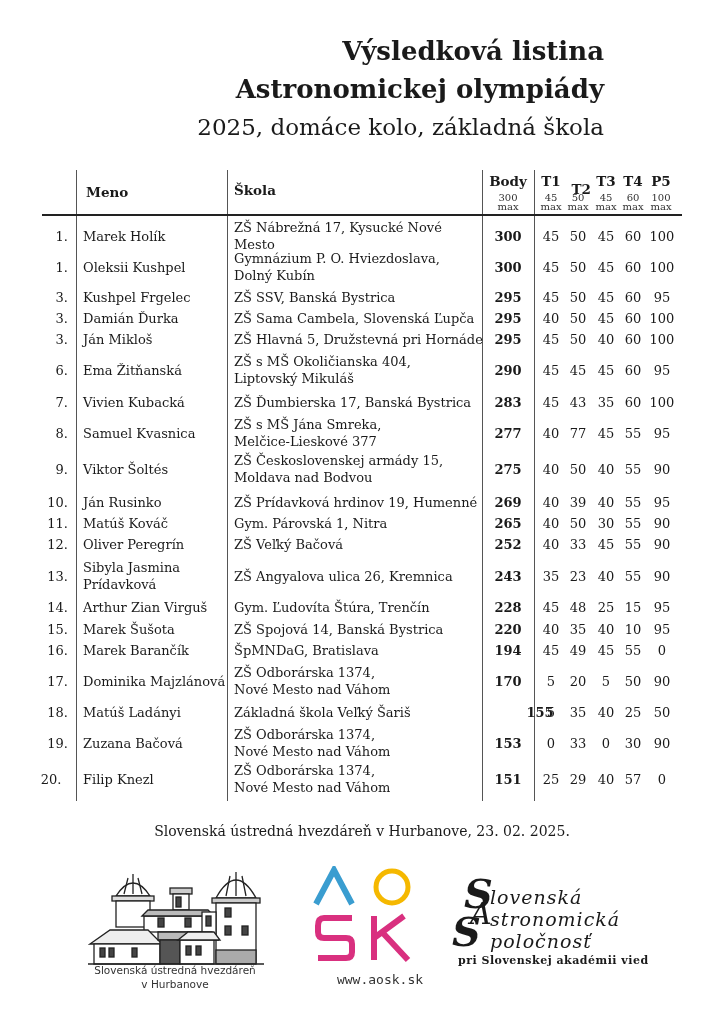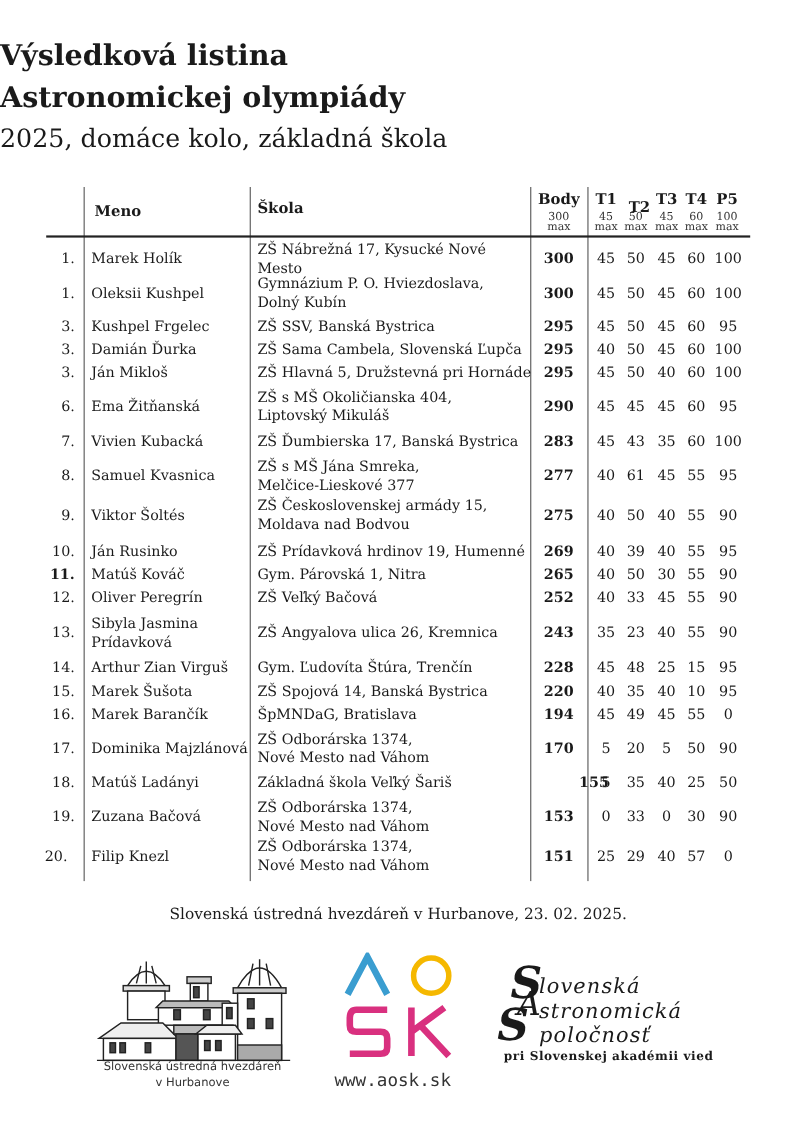--- a/index.html
+++ b/index.html
@@ -1,18 +1,18 @@
 <!DOCTYPE html>
 <html><head>
 <meta charset="utf-8">
 <style>
   html, body { margin: 0; padding: 0; background: #ffffff; }
   body { width: 724px; height: 1024px; position: relative; overflow: hidden;
          font-family: "DejaVu Serif", "Liberation Serif", serif; color: #1a1a1a; }
-  .title { position: absolute; left: 0; width: 604px; text-align: left; }
+  .title { position: absolute; left: 0; width: 604px; text-align: right; }
   .t1 { top: 36px; font-size: 26px; font-weight: bold; }
   .t2 { top: 74px; font-size: 26px; font-weight: bold; }
   .t3 { top: 114px; font-size: 23px; font-weight: normal; }
 
   .vline { position: absolute; width: 1px; background: #555; }
   .hrule { position: absolute; left: 42px; width: 640px; height: 2px; background: #222; top: 214px; }
 
   .hdr { position: absolute; font-size: 13.5px; font-weight: bold; }
   .hdr-sub { position: absolute; font-size: 10px; line-height: 9px; text-align: center; color: #333; }
 
@@ -23,22 +23,22 @@
   .school { left: 234px; width: 250px; }
   .body-pts { left: 484px; width: 48px; text-align: center; font-weight: bold; }
   .sc { text-align: center; width: 26px; }
 
   .footer-note { position: absolute; top: 823px; left: 0; width: 724px; text-align: center; font-size: 14px; }
 
   .logo-sut { position: absolute; left: 88px; top: 866px; width: 176px; height: 120px; }
   .logo-sut-caption { position: absolute; left: 70px; top: 963px; width: 210px; text-align: center;
                       font-family: "DejaVu Sans", "Liberation Sans", sans-serif; font-size: 10.5px; line-height: 14px; color: #333; }
   .logo-aosk { position: absolute; left: 310px; top: 866px; width: 110px; height: 100px; }
-  .aosk-url { position: absolute; left: 282px; top: 972px; width: 150px; text-align: center;
-              font-family: "DejaVu Sans Mono", "Liberation Mono", monospace; font-size: 16px; color: #333; }
+  .aosk-url { position: absolute; left: 305px; top: 972px; width: 150px; text-align: center;
+              font-family: "DejaVu Sans Mono", "Liberation Mono", monospace; font-size: 13px; color: #333; }
   .logo-sas { position: absolute; left: 448px; top: 876px; width: 220px; height: 100px; }
   .sas-line { position: absolute; font-family: "DejaVu Serif", "Liberation Serif", serif; font-style: italic; font-size: 19px; letter-spacing: 1px; }
   .sas-big { position: absolute; font-family: "DejaVu Serif", "Liberation Serif", serif; font-style: italic; font-size: 40px; font-weight: bold; line-height: 36px; }
   .sas-sub { position: absolute; left: 10px; top: 78px; font-size: 11px; letter-spacing: 0.5px; font-weight: bold; }
 </style>
 </head>
 <body>
 
 <div class="title t1">Výsledková listina</div>
 <div class="title t2">Astronomickej olympiády</div>
@@ -173,21 +173,21 @@
         <div class="cell sc" style="left: 620px; width: 26px; white-space: pre-line;">60</div>
         <div class="cell sc" style="left: 648px; width: 28px; white-space: pre-line;">100</div>
       </div>
       <div class="row" style="top: 433px;">
         <div class="cell rank" style="left: 30px; width: 38px; text-align: right; white-space: pre-line;">8.</div>
         <div class="cell name" style="white-space: pre-line;">Samuel Kvasnica</div>
         <div class="cell school" style="white-space: pre-line;">ZŠ s MŠ Jána Smreka,
 Melčice-Lieskové 377</div>
         <div class="cell body-pts" style="white-space: pre-line;">277</div>
         <div class="cell sc" style="left: 538px; width: 26px; white-space: pre-line;">40</div>
-        <div class="cell sc" style="left: 565px; width: 26px; white-space: pre-line;">61</div>
+        <div class="cell sc" style="left: 565px; width: 26px; white-space: pre-line;">77</div>
         <div class="cell sc" style="left: 593px; width: 26px; white-space: pre-line;">45</div>
         <div class="cell sc" style="left: 620px; width: 26px; white-space: pre-line;">55</div>
         <div class="cell sc" style="left: 648px; width: 28px; white-space: pre-line;">95</div>
       </div>
       <div class="row" style="top: 469px;">
         <div class="cell rank" style="left: 30px; width: 38px; text-align: right; white-space: pre-line;">9.</div>
         <div class="cell name" style="white-space: pre-line;">Viktor Šoltés</div>
         <div class="cell school" style="white-space: pre-line;">ZŠ Československej armády 15,
 Moldava nad Bodvou</div>
         <div class="cell body-pts" style="white-space: pre-line;">275</div>
@@ -202,21 +202,21 @@
         <div class="cell name" style="white-space: pre-line;">Ján Rusinko</div>
         <div class="cell school" style="white-space: pre-line;">ZŠ Prídavková hrdinov 19, Humenné</div>
         <div class="cell body-pts" style="white-space: pre-line;">269</div>
         <div class="cell sc" style="left: 538px; width: 26px; white-space: pre-line;">40</div>
         <div class="cell sc" style="left: 565px; width: 26px; white-space: pre-line;">39</div>
         <div class="cell sc" style="left: 593px; width: 26px; white-space: pre-line;">40</div>
         <div class="cell sc" style="left: 620px; width: 26px; white-space: pre-line;">55</div>
         <div class="cell sc" style="left: 648px; width: 28px; white-space: pre-line;">95</div>
       </div>
       <div class="row" style="top: 523px;">
-        <div class="cell rank" style="left: 30px; width: 38px; text-align: right; white-space: pre-line; font-weight: bold;">11.</div>
+        <div class="cell rank" style="left: 30px; width: 38px; text-align: right; white-space: pre-line;">11.</div>
         <div class="cell name" style="white-space: pre-line;">Matúš Kováč</div>
         <div class="cell school" style="white-space: pre-line;">Gym. Párovská 1, Nitra</div>
         <div class="cell body-pts" style="white-space: pre-line;">265</div>
         <div class="cell sc" style="left: 538px; width: 26px; white-space: pre-line;">40</div>
         <div class="cell sc" style="left: 565px; width: 26px; white-space: pre-line;">50</div>
         <div class="cell sc" style="left: 593px; width: 26px; white-space: pre-line;">30</div>
         <div class="cell sc" style="left: 620px; width: 26px; white-space: pre-line;">55</div>
         <div class="cell sc" style="left: 648px; width: 28px; white-space: pre-line;">90</div>
       </div>
       <div class="row" style="top: 544px;">

